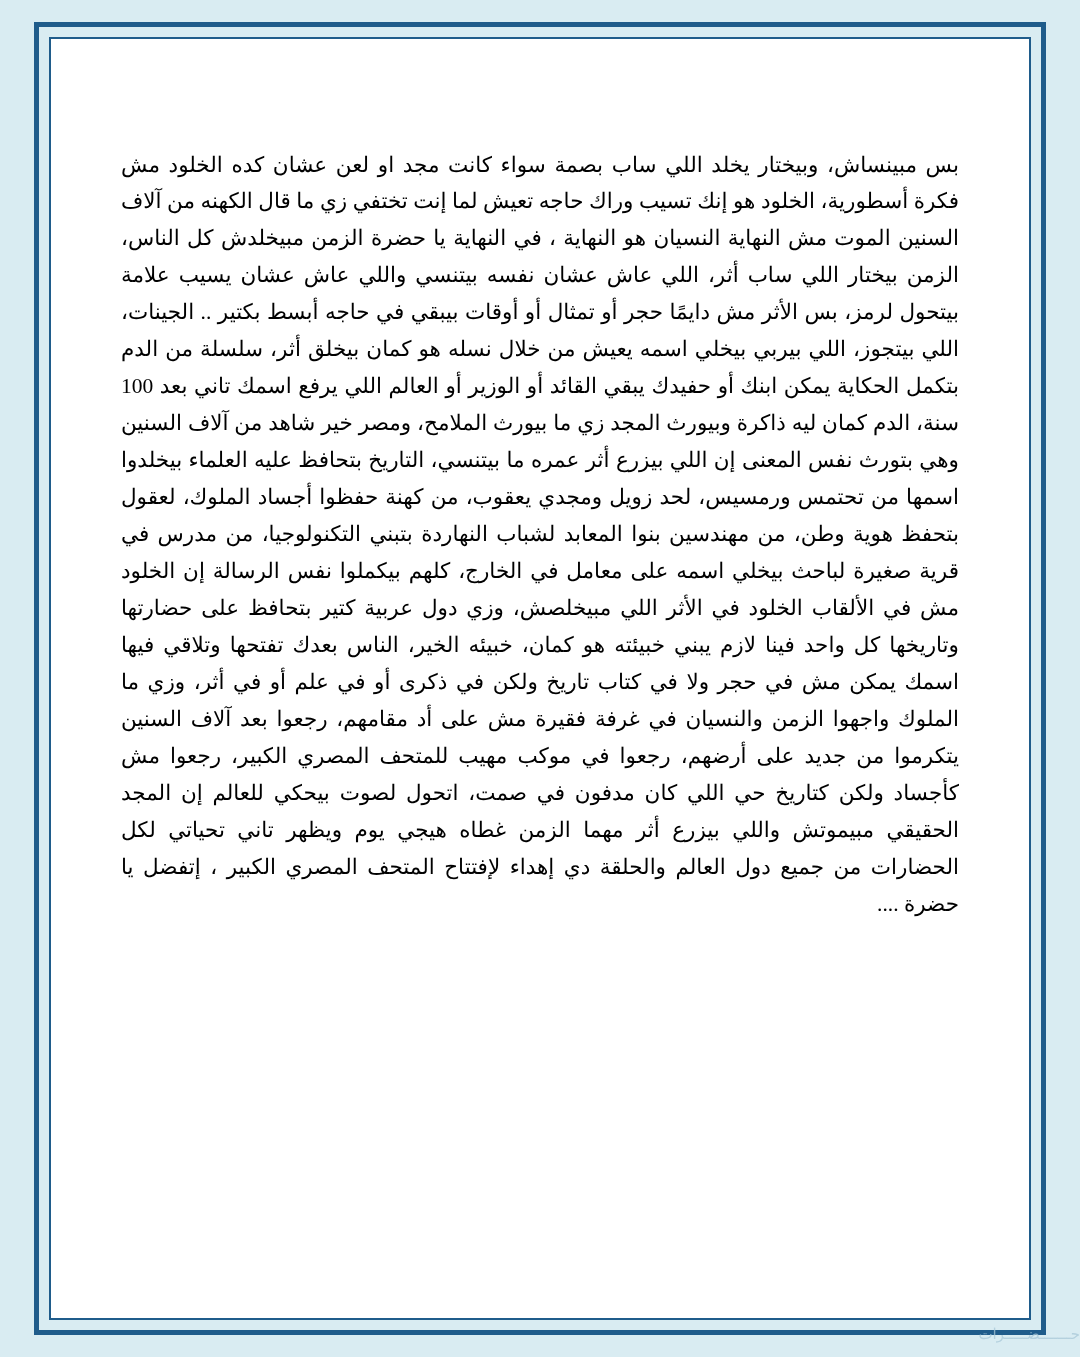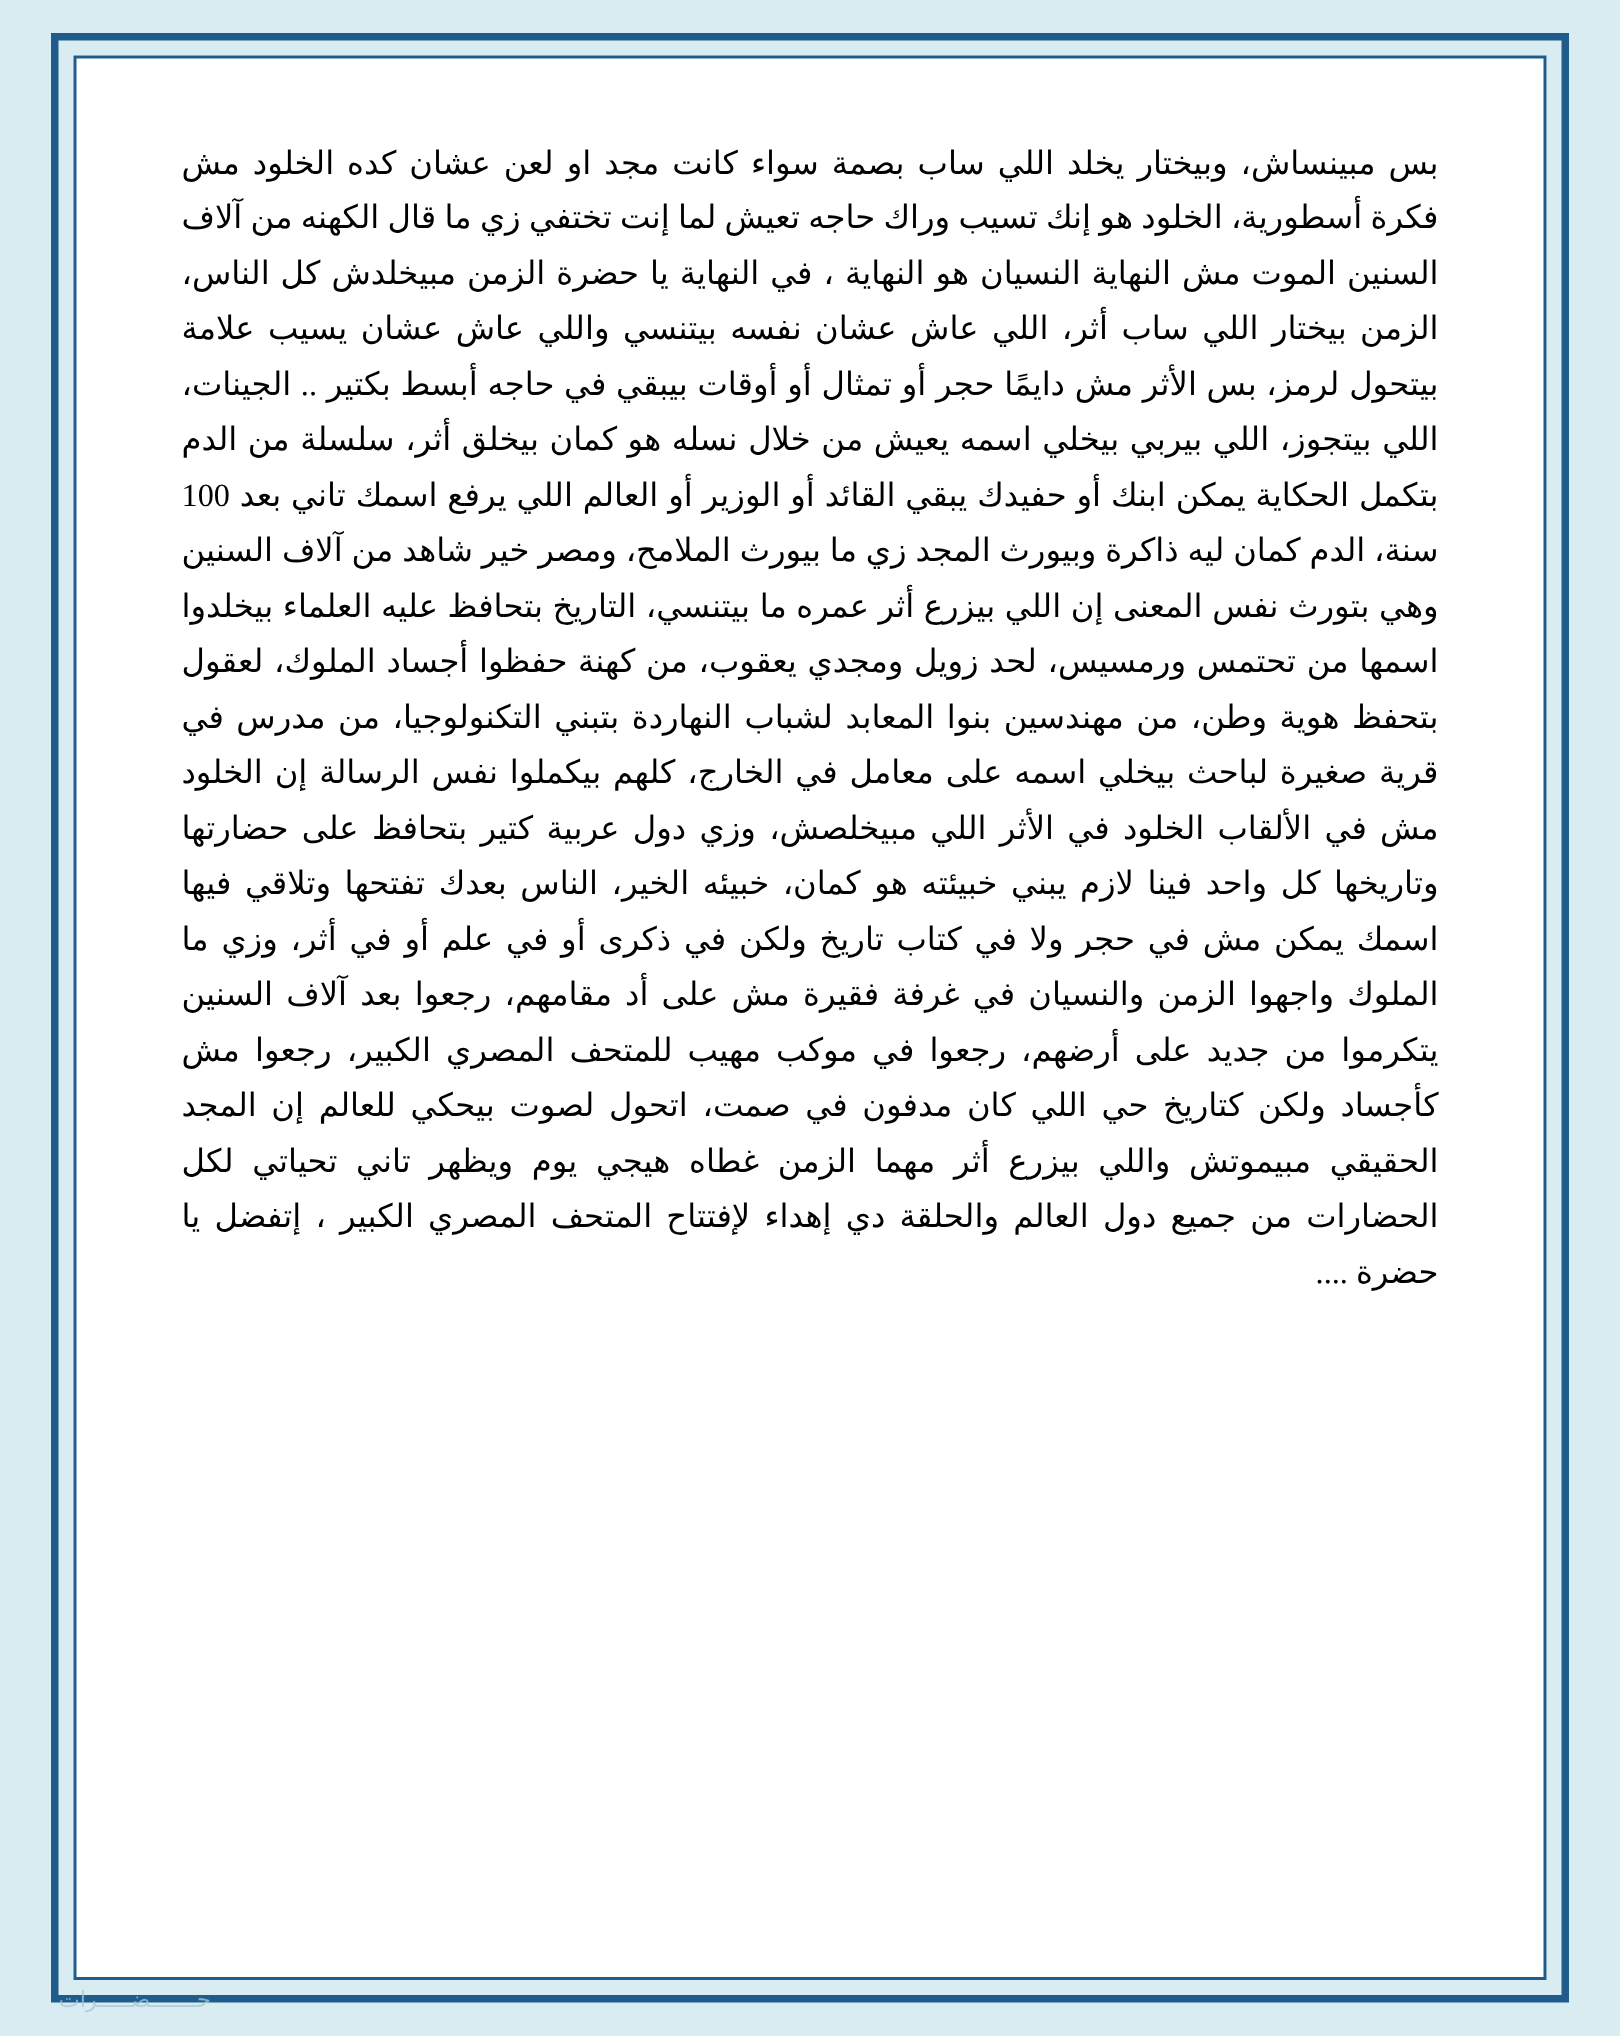--- a/index.html
+++ b/index.html
@@ -41,40 +41,40 @@
     border: 2px solid #1f5c8b;
     box-sizing: border-box;
     background: #ffffff;
   }
   .content {
     position: absolute;
     left: 0;
     top: 0;
     right: 0;
     bottom: 0;
-    padding: 30px 70px 20px 70px;
+    padding: 86px 70px 20px 70px;
     box-sizing: border-box;
   }
   .body-text {
     direction: rtl;
     text-align: justify;
     text-align-last: right;
     font-size: 21.5px;
     line-height: 1.72;
     color: #000000;
     font-family: "Liberation Serif", "DejaVu Serif", serif;
     letter-spacing: 0;
     white-space: pre-wrap;
   }
   .footer-mark {
     position: absolute;
     left: 0;
     right: 0;
     bottom: 14px;
-    text-align: left;
+    text-align: right;
     font-size: 15px;
     color: #a8c8d8;
     direction: rtl;
     font-family: "Liberation Serif", "DejaVu Serif", serif;
     opacity: 0.75;
     letter-spacing: 1px;
     margin-left: 39px;
   }
 </style>
 </head>

